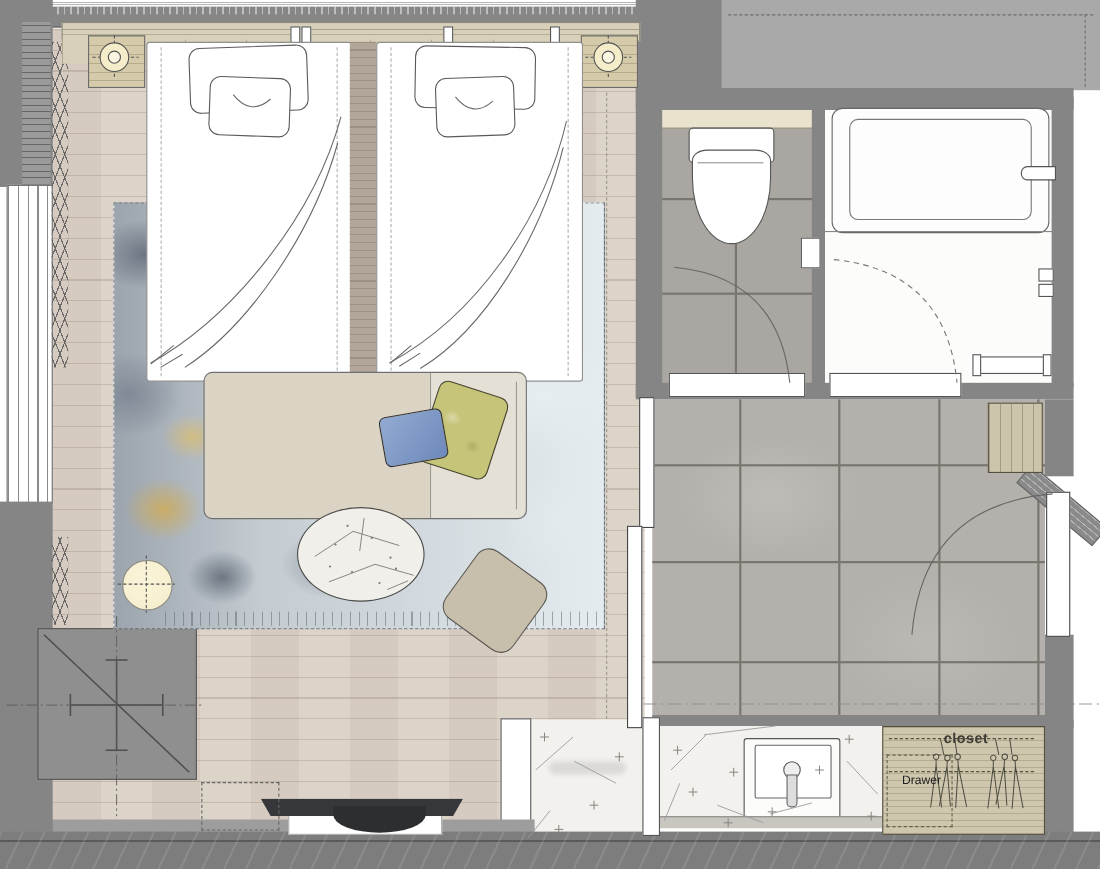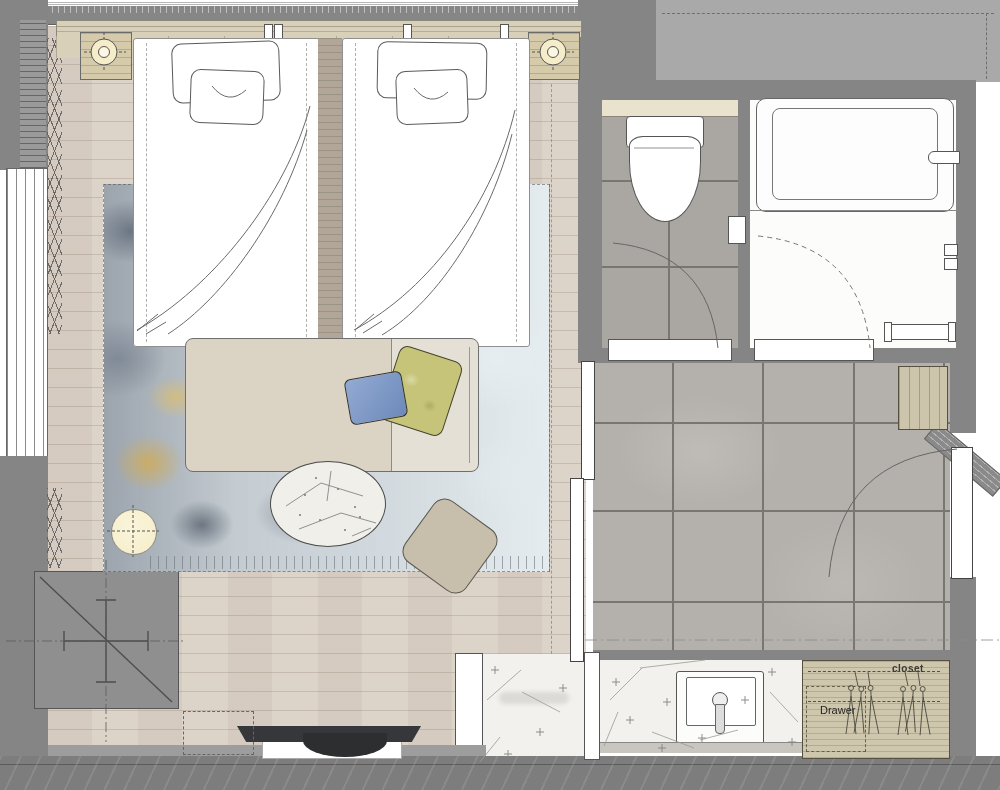--- a/index.html
+++ b/index.html
@@ -296,16 +296,16 @@
           <path d="M0,-3.5 V2 M0,2 L-5,38 M0,2 L5,38"></path>
         </g>
       <g transform="translate(923,695) rotate(-3)">
           <circle cx="0" cy="-6" r="2.5"></circle>
           <path d="M0,-3.5 V2 M0,2 L-5,40 M0,2 L5,40"></path>
         </g>
       <path d="M855,672 l3,14 M868,672 l2,14 M905,672 l3,14 M918,672 l2,14"></path>
     </g>
   </svg>
 
-  <div class="a lbl" style="left:858px;top:663px;font-size:10px;font-weight:bold;letter-spacing:.5px;margin-left:34px;">closet</div>
+  <div class="a lbl" style="left:858px;top:663px;font-size:13px;font-weight:bold;letter-spacing:.5px;">closet</div>
   <div class="a lbl" style="left:820px;top:704px;font-size:11px;color:#222;">Drawer</div>
 
 </div>
 
 </body></html>

